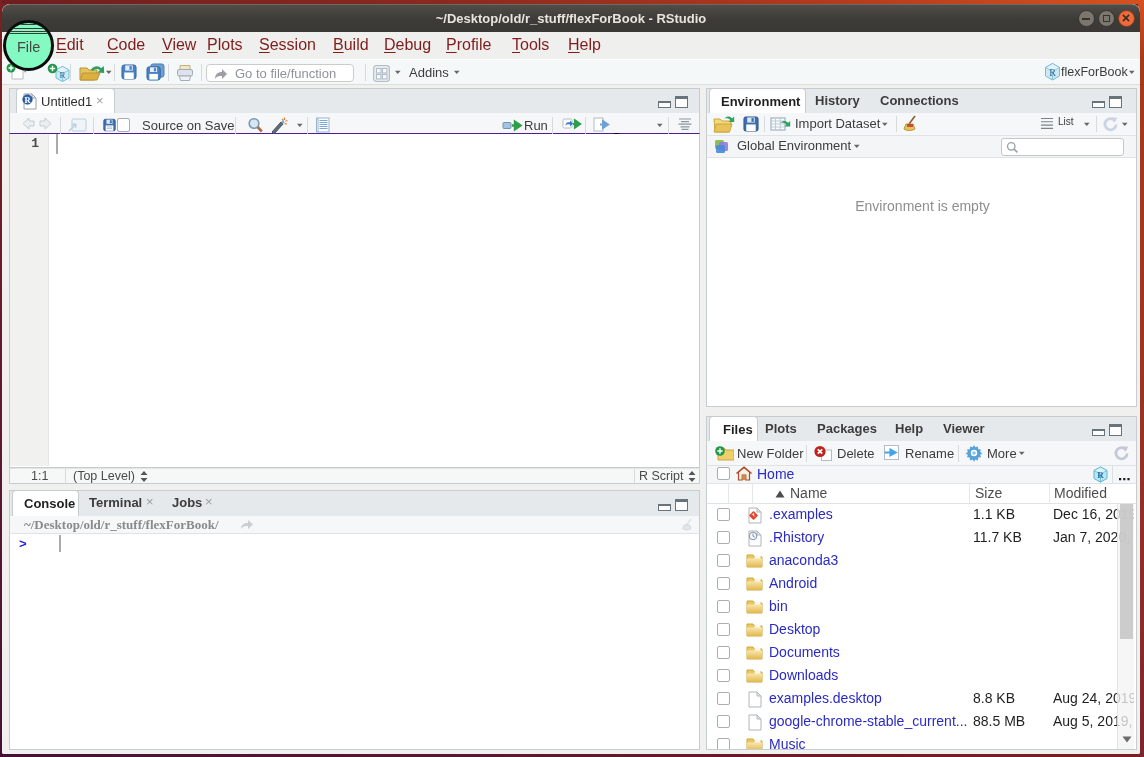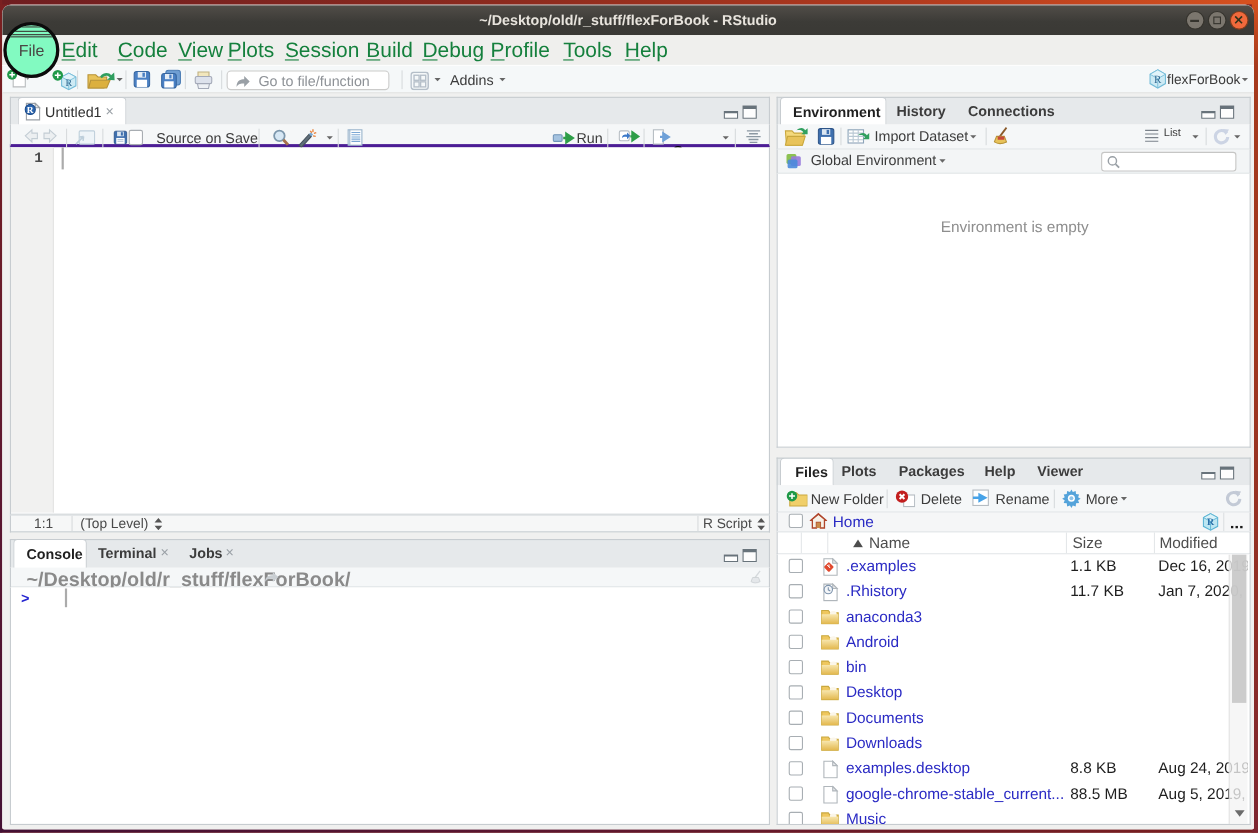--- a/index.html
+++ b/index.html
@@ -30,21 +30,21 @@
 }
 #title {
   position:absolute; left:0; top:6px; width:1138px; text-align:center;
   color:#e8e4dd; font-size:13px; font-weight:bold;
 }
 .winbtn { position:absolute; top:5px; width:17px; height:17px; border-radius:50%; }
 #menubar {
   position:absolute; left:0; top:28px; width:1138px; height:27px;
   background:#efefed;
 }
-.menuitem { position:absolute; top:3.5px; font-size:19px; color:#15803d; }
+.menuitem { position:absolute; top:3.5px; font-size:16px; color:#7f1d1d; }
 .menuitem u { text-decoration-thickness:1px; text-underline-offset:2px; }
 #toolbar {
   position:absolute; left:0; top:55px; width:1138px; height:26px;
   background:#f5f8f9; border-top:1px solid #fdfdfd; border-bottom:1px solid #dcdcda;
 }
 #main { position:absolute; left:0; top:81px; width:1138px; height:669px; background:#f0f0ef; }
 .pane { position:absolute; }
 .tabstrip { position:absolute; background:#e6e9eb; border:1px solid #c7ccd0; border-bottom:none; }
 .tab-active { position:absolute; background:#fff; border:1px solid #c7ccd0; border-bottom:1px solid #fff; border-radius:4px 4px 0 0; font-size:13px; color:#303030; }
 .ptoolbar { position:absolute; background:#f5f7f8; border:1px solid #c7ccd0; border-top:none; }
@@ -189,21 +189,21 @@
           <circle cx="5.5" cy="6.5" r="4.6" fill="#2b65ae" stroke="#1c4c8c"></circle>
           <text x="5.5" y="9.8" font-size="8.5" font-weight="bold" fill="#fff" text-anchor="middle" font-family="Liberation Serif">R</text>
         </svg>
         <span class="abs" style="left:24px;top:5px;font-size:13px;color:#2f2f2f;">Untitled1</span>
         <span class="abs" style="left:79px;top:4px;font-size:13px;color:#9aa0a6;">×</span>
       </div>
       <div class="minmax" style="left:649px;top:8px;">
         <div class="abs" style="left:0;top:5px;width:13px;height:7px;background:#fdfdfd;border:1.5px solid #68737b;border-top:2.5px solid #68737b;"></div>
         <div class="abs" style="left:17px;top:0;width:13px;height:12px;background:#fdfdfd;border:1.5px solid #68737b;border-top:3.5px solid #68737b;"></div>
       </div>
-      <div class="ptoolbar" style="left:0;top:25px;width:691px;height:21px;border-bottom:3px solid #4c1d95;">
+      <div class="ptoolbar" style="left:0;top:25px;width:691px;height:21px;border-bottom:1px solid #4c1d95;">
         <svg class="abs" style="left:11px;top:3px;" width="34" height="15" viewBox="0 0 34 15">
           <path d="M8 2 L2 7.5 L8 13 V10 H13 V5 H8 z" fill="#eceff1" stroke="#c3cdd4"></path>
           <path d="M24 2 L30 7.5 L24 13 V10 H19 V5 H24 z" fill="#eceff1" stroke="#c3cdd4"></path>
         </svg>
         <div class="sep" style="left:50px;top:4px;height:17px;"></div>
         <svg class="abs" style="left:58px;top:4px;" width="19" height="16" viewBox="0 0 19 16">
           <rect x="4" y="2" width="14" height="12" rx="1" fill="#eef4f8" stroke="#becfdb"></rect>
           <path d="M1 14 L8 7 M8 7 l-4 .5 M8 7 l-.5 4" stroke="#becfdb" stroke-width="1.4" fill="none"></path>
         </svg>
         <div class="sep" style="left:83px;top:4px;height:17px;"></div>
@@ -288,21 +288,21 @@
       </div>
       <span class="abs" style="left:80px;top:5px;font-size:13px;font-weight:bold;color:#3c3c3c;">Terminal</span>
       <span class="abs" style="left:137px;top:4px;font-size:13px;color:#9aa0a6;">×</span>
       <span class="abs" style="left:163px;top:5px;font-size:13px;font-weight:bold;color:#3c3c3c;">Jobs</span>
       <span class="abs" style="left:196px;top:4px;font-size:13px;color:#9aa0a6;">×</span>
       <div class="minmax" style="left:649px;top:9px;">
         <div class="abs" style="left:0;top:5px;width:13px;height:7px;background:#fdfdfd;border:1.5px solid #68737b;border-top:2.5px solid #68737b;"></div>
         <div class="abs" style="left:17px;top:0;width:13px;height:12px;background:#fdfdfd;border:1.5px solid #68737b;border-top:3.5px solid #68737b;"></div>
       </div>
       <div class="ptoolbar" style="left:0;top:26px;width:691px;height:18px;border-bottom:1px solid #dfe3e5;">
-        <span class="abs" style="left:14px;top:1px;font-size:18px;font-weight:bold;color:#8a8a8a;">~/Desktop/old/r_stuff/flexForBook/</span>
+        <span class="abs" style="left:14px;top:1px;font-size:13px;font-weight:bold;color:#8a8a8a;font-family:Liberation Serif, serif;">~/Desktop/old/r_stuff/flexForBook/</span>
         <svg class="abs" style="left:230px;top:3px;" width="14" height="11" viewBox="0 0 14 11">
             <path d="M1 10 C1 5 5 4 8 4 L8 1 L13 5.5 L8 10 L8 7 C5 7 3 7 1 10 z" fill="#c9ced2"></path>
           </svg>
         <svg class="abs" style="left:672px;top:2px;" width="15" height="14" viewBox="0 0 20 18">
           <path d="M12 1 L6 9" stroke="#d5d9dc" stroke-width="1.6"></path>
           <path d="M3 9 h7 l2 5 c-4 2 -8 2 -11 0 z" fill="#e4e7ea" stroke="#c9ced2"></path>
         </svg>
       </div>
       <div class="pbody" style="left:0;top:44px;width:691px;height:216px;">
         <span class="abs" style="left:9px;top:3px;font-family:'Liberation Mono',monospace;font-size:13px;font-weight:bold;color:#2525d0;">&gt;</span>

